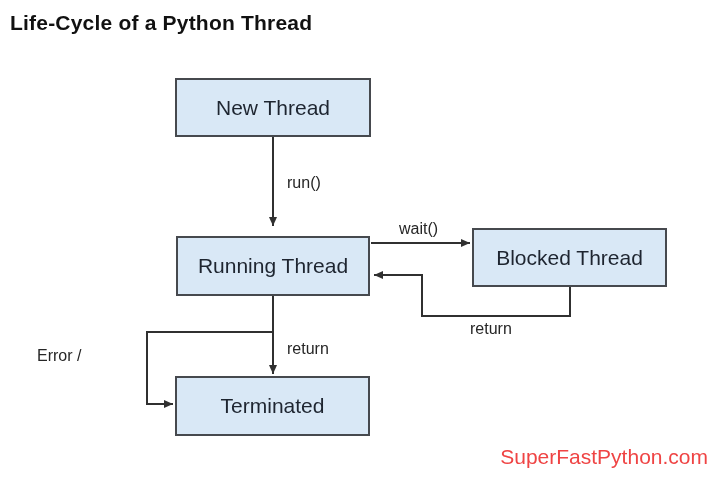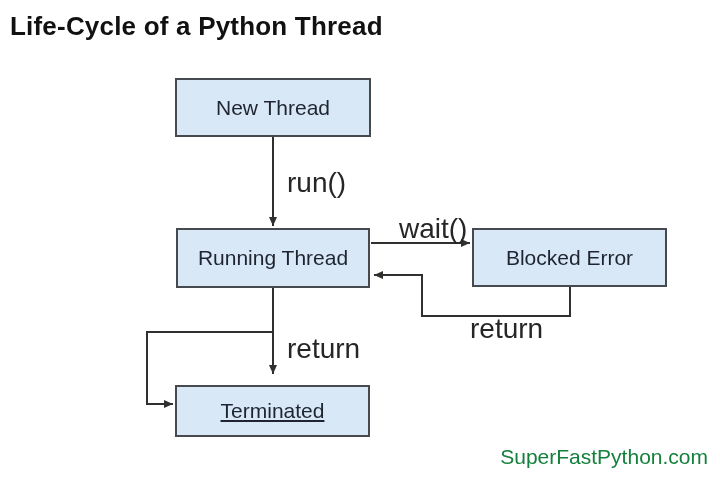--- a/index.html
+++ b/index.html
@@ -11,21 +11,21 @@
     width: 720px;
     height: 486px;
     background: #ffffff;
     overflow: hidden;
   }
 
   .diagram-title {
     position: absolute;
     left: 10px;
     top: 11px;
-    font-size: 26px;
+    font-size: 21px;
     font-weight: bold;
     color: #111111;
     letter-spacing: 0.2px;
   }
 
   .edges-layer {
     position: absolute;
     left: 0;
     top: 0;
     width: 720px;
@@ -40,45 +40,45 @@
     flex-direction: column;
     align-items: center;
     justify-content: center;
     text-align: center;
     font-size: 21px;
     color: #1e2530;
     line-height: 26px;
   }
 
   .node-new        { left: 175px; top: 78px;  width: 196px; height: 59px; }
-  .node-running    { left: 176px; top: 228px; width: 194px; height: 60px; }
+  .node-running    { left: 176px; top: 236px; width: 194px; height: 60px; }
   .node-blocked    { left: 472px; top: 228px; width: 195px; height: 59px; }
-  .node-terminated { left: 175px; top: 385px; width: 195px; height: 52px; text-decoration: underline; }
+  .node-terminated { left: 175px; top: 376px; width: 195px; height: 60px; }
 
   .edge-label {
     position: absolute;
-    font-size: 28px;
+    font-size: 16px;
     color: #262626;
     line-height: 24px;
     white-space: nowrap;
   }
 
   .label-run    { left: 287px; top: 171px; }
   .label-wait   { left: 399px; top: 217px; }
   .label-return-blocked { left: 470px; top: 317px; }
   .label-return-running { left: 287px; top: 337px; }
   .label-error  { left: 37px;  top: 343px; line-height: 26px; }
   .label-error span { display: block; }
 
   .watermark {
     position: absolute;
     right: 12px;
     top: 445px;
     font-size: 21px;
-    color: #15803d;
+    color: #ef4444;
   }
 </style>
 </head>
 <body>
 
 <div class="stage">
 
   <div class="diagram-title">Life-Cycle of a Python Thread</div>
 
   <svg class="edges-layer" width="720" height="486" viewBox="0 0 720 486" xmlns="http://www.w3.org/2000/svg">
@@ -101,33 +101,34 @@
 
   <div class="node node-new">
     <span>New Thread</span>
   </div>
 
   <div class="node node-running">
     <span>Running Thread</span>
   </div>
 
   <div class="node node-blocked">
-    <span>Blocked Error</span>
+    <span>Blocked Thread</span>
   </div>
 
   <div class="node node-terminated">
     <span>Terminated</span>
   </div>
 
   <div class="edge-label label-run">run()</div>
 
   <div class="edge-label label-wait">wait()</div>
 
   <div class="edge-label label-return-blocked">return</div>
 
   <div class="edge-label label-return-running">return</div>
 
   <div class="edge-label label-error">
+    <span>Error /</span>
   </div>
 
   <div class="watermark">SuperFastPython.com</div>
 
 </div>
 
 </body></html>

